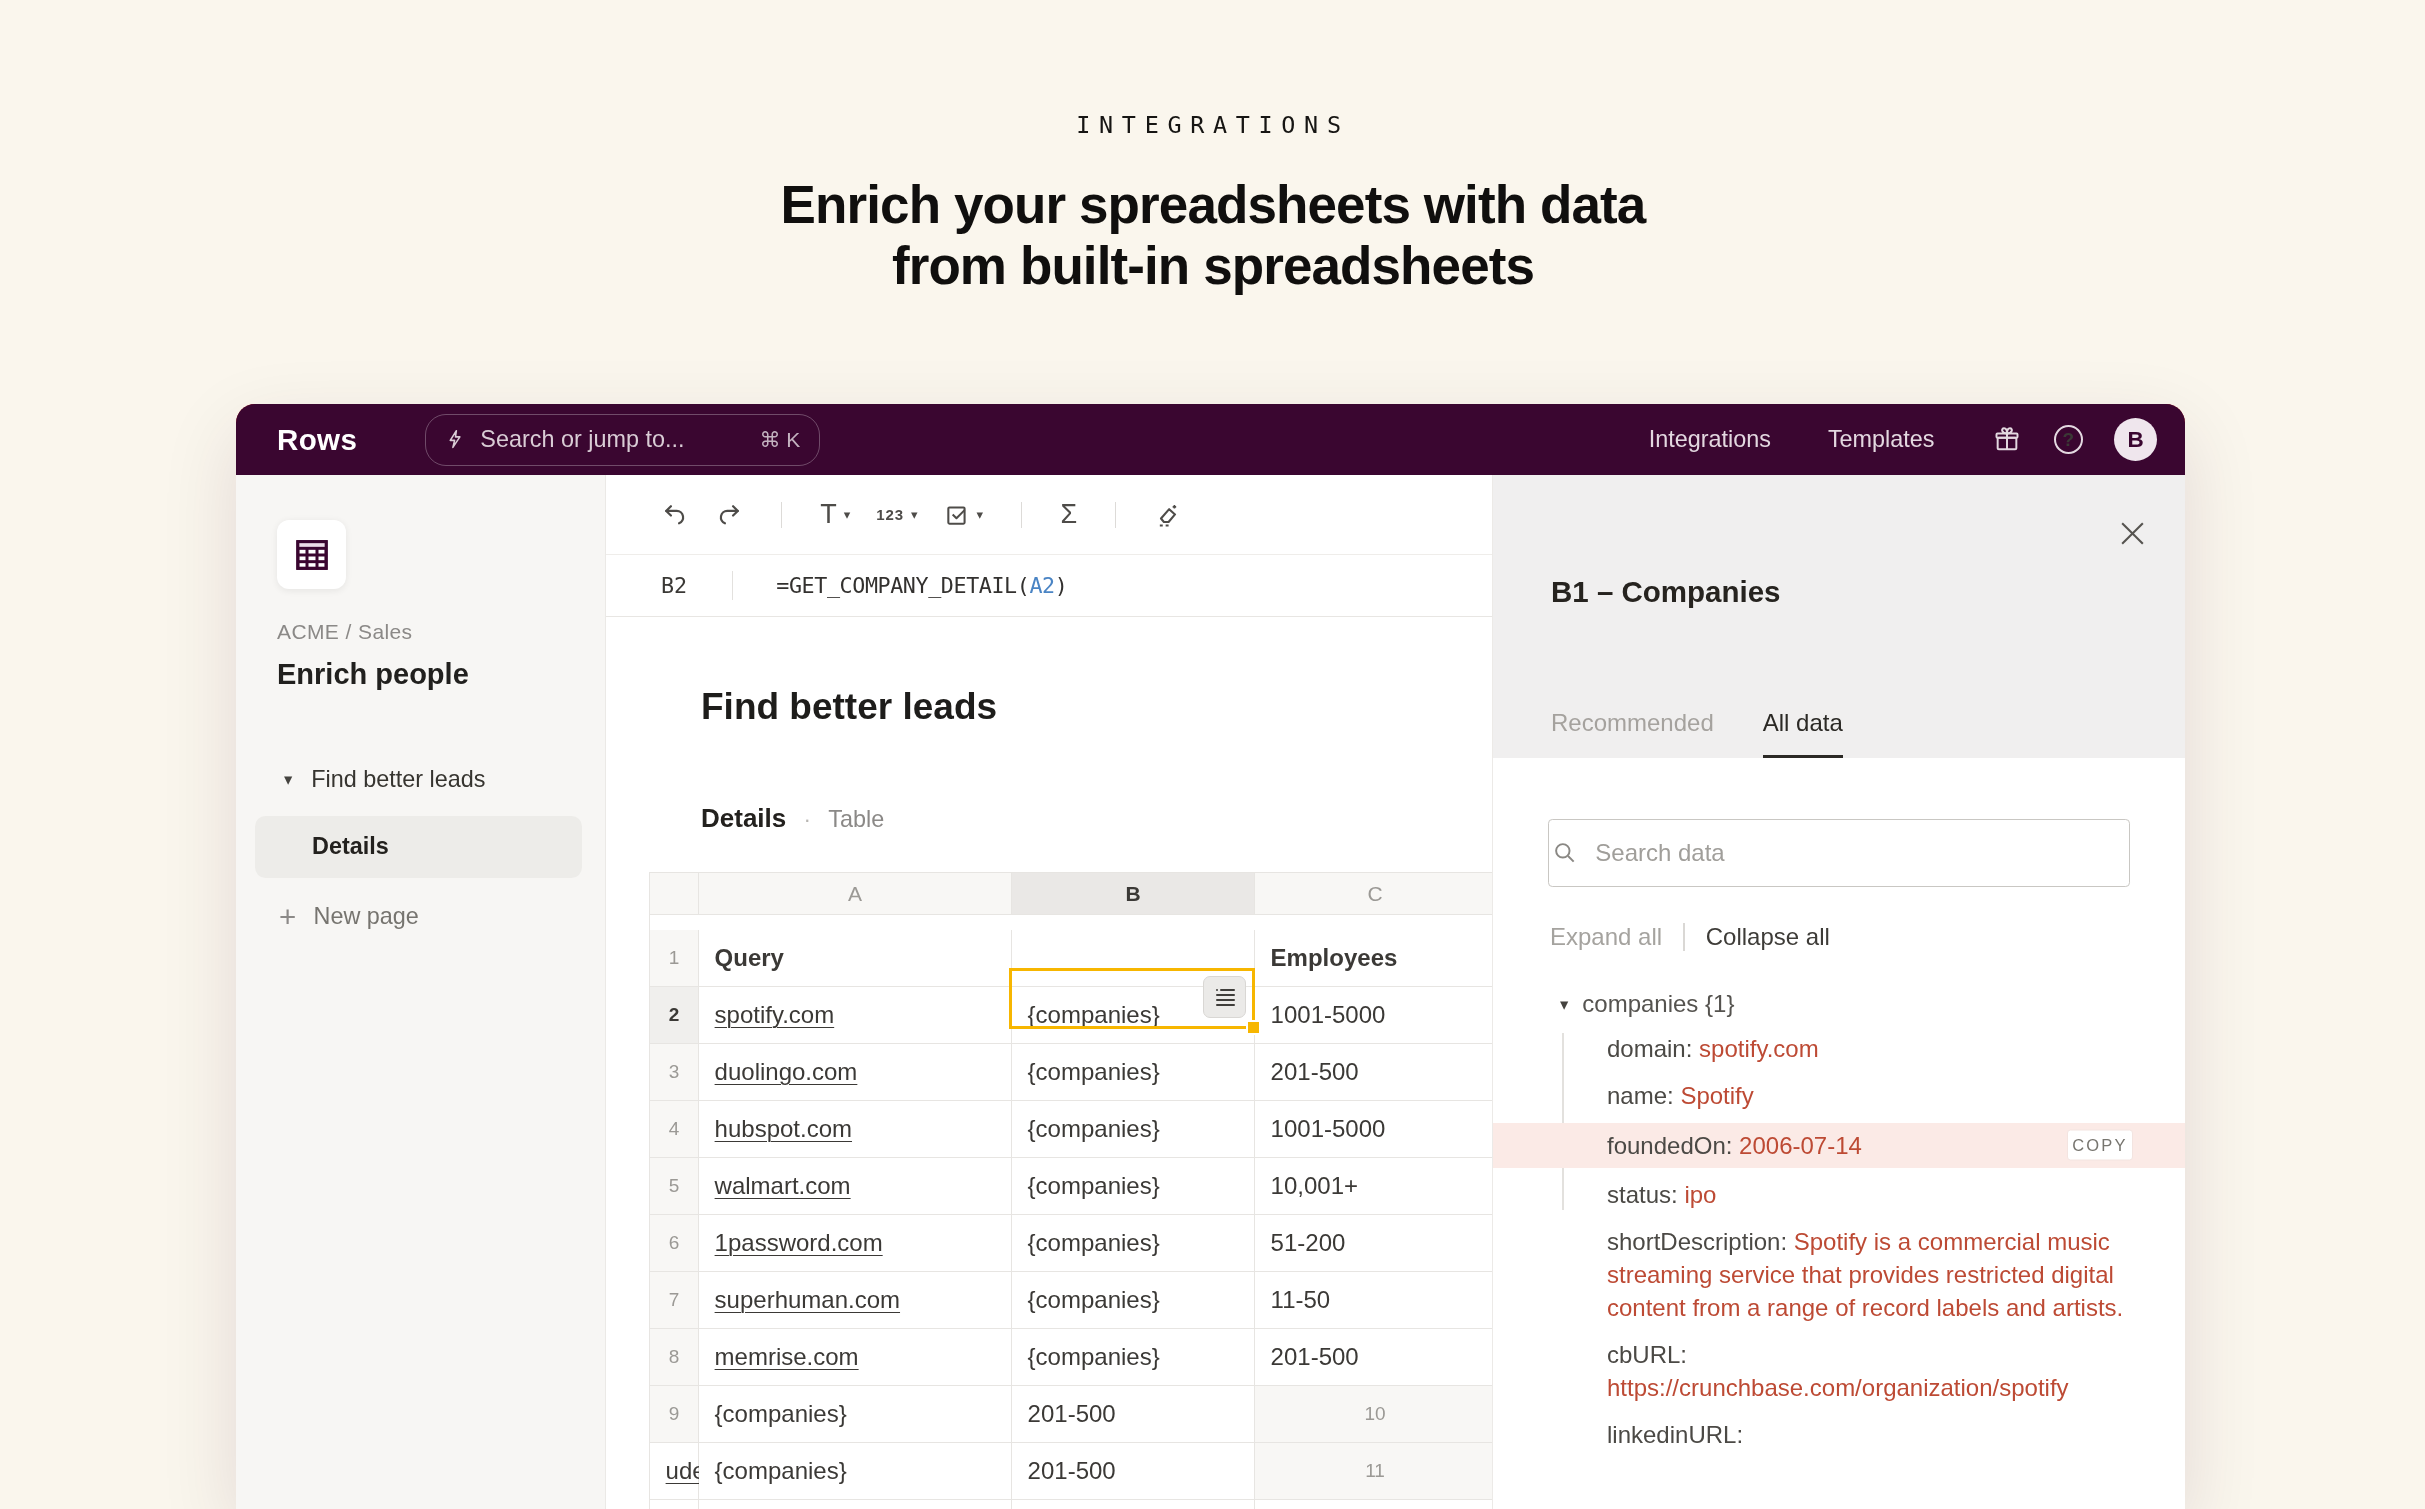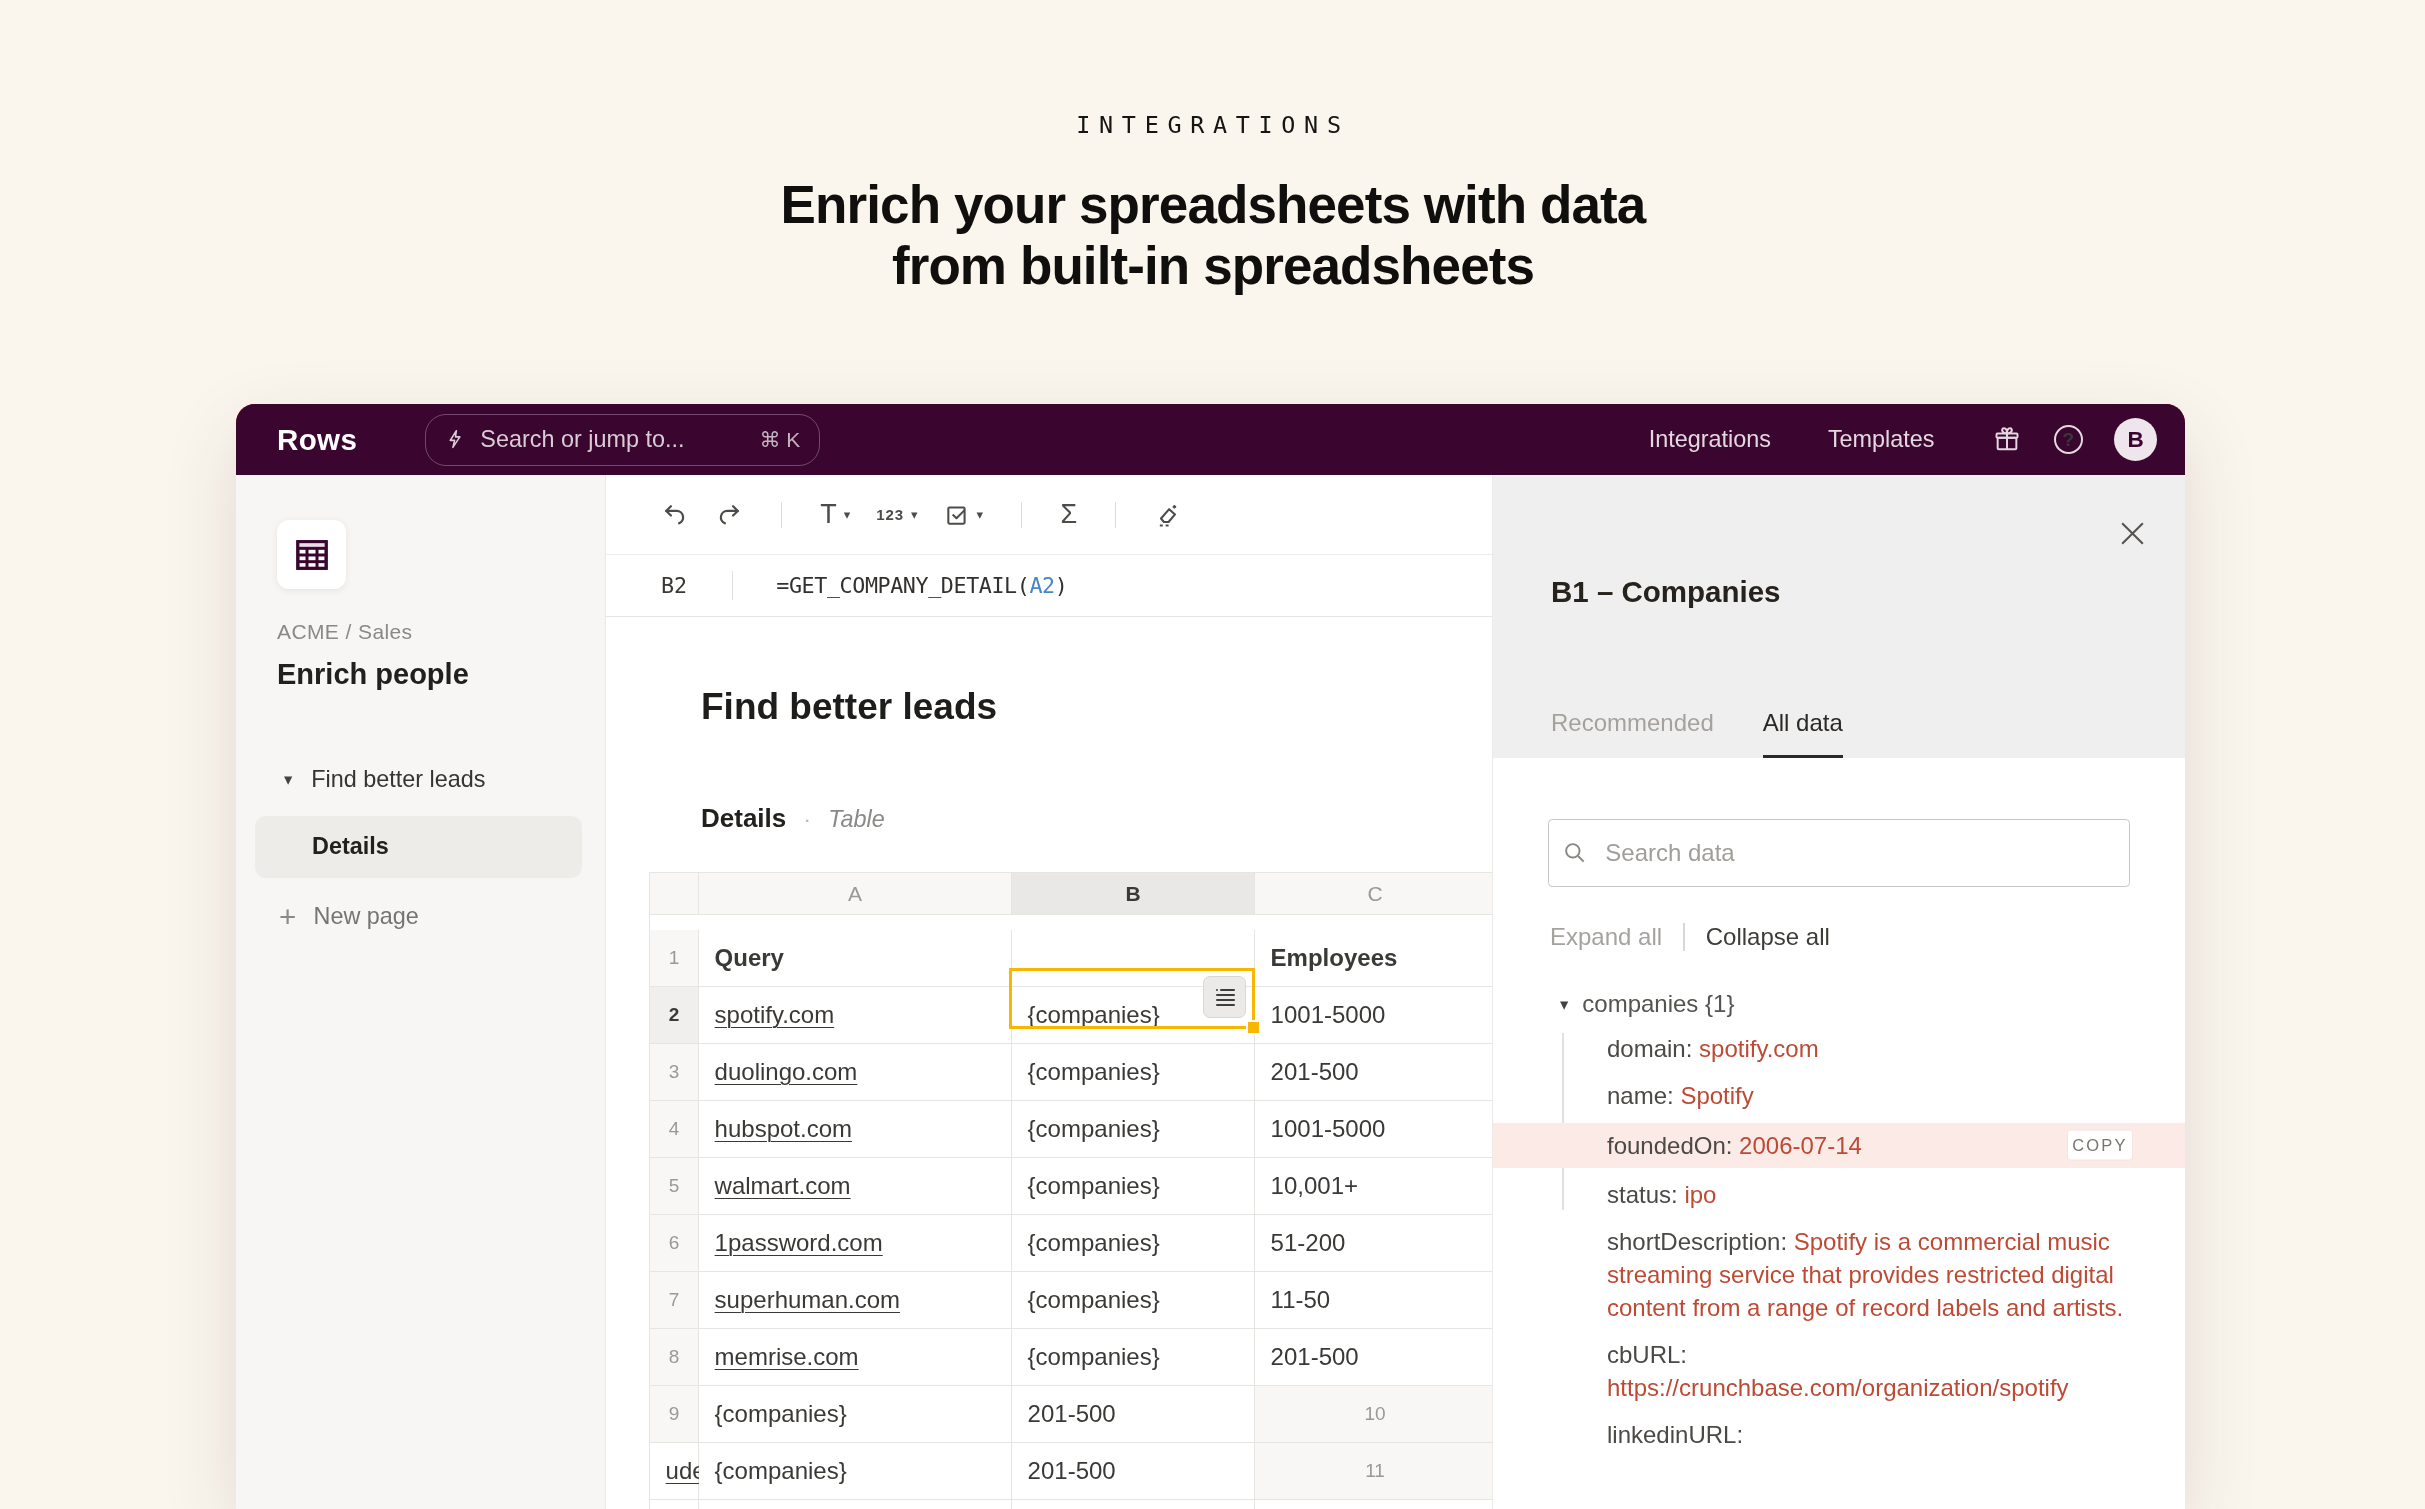--- a/index.html
+++ b/index.html
@@ -62,21 +62,21 @@
   .cellref{margin-left:55px; width:71px; color:#3A3835; font-family:"DejaVu Sans Mono", monospace;}
   .fdiv{width:1.3px; height:29.5px; background:#E3E1DE; margin-right:43px;}
   .formula{font-family:"DejaVu Sans Mono", monospace; color:#33312F; letter-spacing:-0.4px;}
   .formula .ref{color:var(--blue);}
 
   .content{flex:1; position:relative; overflow:hidden;}
   .sheet-title{margin:69px 0 0 95px; font-size:37px; font-weight:bold; color:#1E1D1B;}
   .tablemeta{margin:75px 0 0 95px; display:flex; align-items:baseline; gap:17.3px;}
   .tablemeta .tname{font-size:26px; font-weight:bold; color:#23211E;}
   .tablemeta .dot{color:#B8B6B2; font-size:22.5px;}
-  .tablemeta .ttype{font-size:23.4px; color:var(--gray);font-style:italic;}
+  .tablemeta .ttype{font-size:23.4px; color:var(--gray);}
 
   .tablewrap{position:relative; margin:38px 0 0 43px; width:846px;}
   .grid{display:grid; grid-template-columns:49px 313px 243px 241px; grid-auto-rows:57px;
     border-top:0.9px solid var(--grid); border-left:0.9px solid var(--grid); font-size:24px;}
   .grid > div{border-right:0.9px solid var(--grid); border-bottom:0.9px solid var(--grid);
     display:flex; align-items:center; padding-left:15.6px; background:#fff; color:var(--ink);}
   .grid .colhead{height:42px; justify-content:center; padding-left:0; background:#F8F7F5; color:#9B9995; font-size:21px;}
   .grid .colhead.sel{background:#EAE8E6; color:#3B3936; font-weight:bold;}
   .grid .rownum{justify-content:center; padding-left:0; background:#F8F7F5; color:#9B9995; font-size:19px;}
   .grid .rownum.sel{background:#F0EFED; color:#3B3936; font-weight:bold;}
@@ -96,21 +96,21 @@
   .panel-head{height:283px; background:#F0EFEF; position:relative;}
   .closebtn{position:absolute; right:35px; top:40px; width:36px; height:36px; display:flex;
     align-items:center; justify-content:center; color:#55534F; cursor:pointer;}
   .panel-title{position:absolute; left:58px; top:100px; font-size:29.5px; font-weight:bold; color:#26231F;}
   .tabs{position:absolute; left:58px; bottom:0; display:flex; gap:49px;}
   .tab{font-size:24px; color:#A5A29E; padding-bottom:21px; cursor:pointer;}
   .tab.active{color:#2B2925; border-bottom:3.5px solid #2B2925; padding-bottom:17.3px;}
 
   .panel-body{flex:1; position:relative; background:#fff;}
   .searchbox{position:absolute; left:55px; top:61px; width:582px; height:68px; border:1.3px solid #C9C7C3;
-    border-radius:4.3px; display:flex; align-items:center; padding:0 13px; gap:17.3px; color:#8A8884;}
+    border-radius:4.3px; display:flex; align-items:center; padding:0 3px; gap:17.3px; color:#8A8884;}
   .searchbox .ph{font-size:24px; color:#A09E9A;}
   .expandrow{position:absolute; left:57px; top:165px; display:flex; align-items:center; gap:21px; font-size:24px;}
   .expandrow .ex{color:#A5A39F; cursor:pointer;}
   .expandrow .bar{width:1.7px; height:28px; background:#DAD8D5;}
   .expandrow .co{color:#3E3C38; cursor:pointer;}
   .rootrow{position:absolute; left:67px; top:232px; display:flex; align-items:center; gap:14px;
     font-size:24px; color:#55534F; cursor:pointer;}
   .guideline{position:absolute; left:69px; top:275px; width:1.7px; height:177px; background:#E3E1DE;}
   .fields{position:absolute; left:0; top:274px; width:693px;}
   .field{padding-left:114px; padding-right:35px; width:669px; line-height:33px; font-size:24px;

